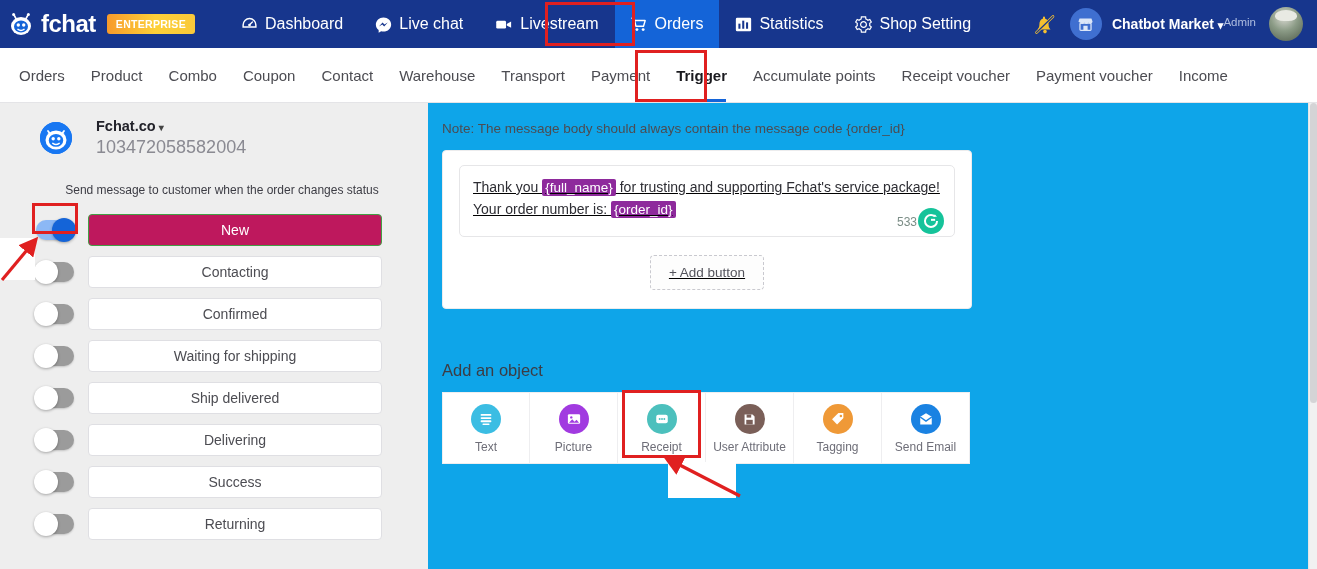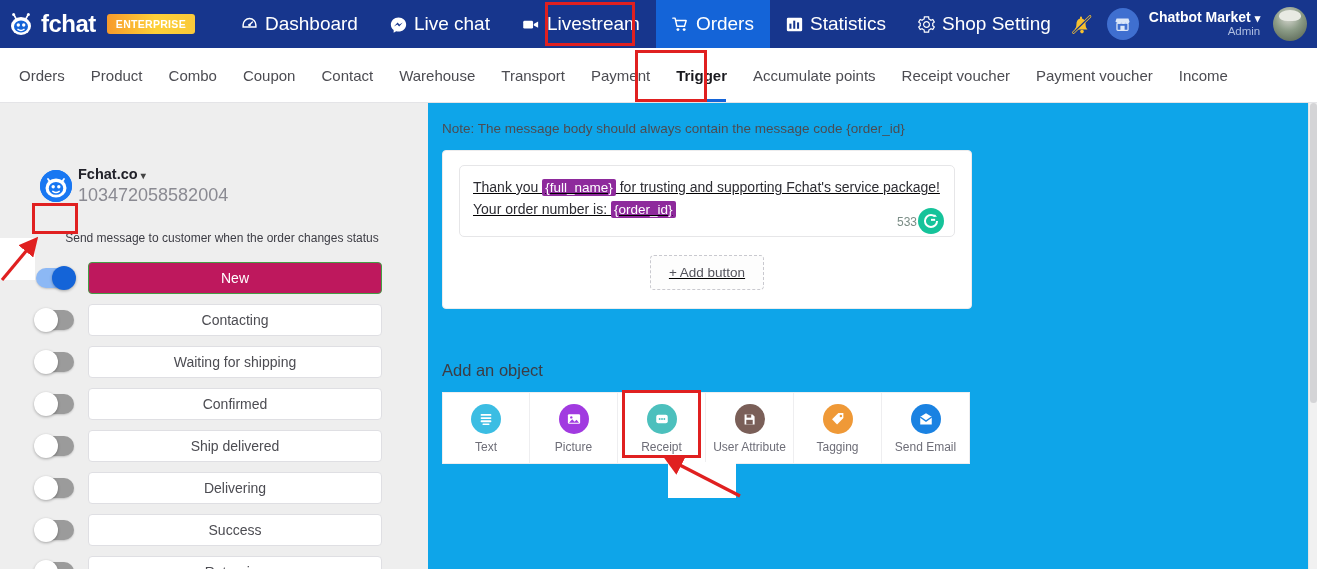--- a/index.html
+++ b/index.html
@@ -28,37 +28,37 @@
   }
   .badge-enterprise {
     background: linear-gradient(90deg,#f79a2b 0%, #fdd038 55%, #f9c93a 100%);
     color: #ffffff; font-size: 10.5px; font-weight: bold;
     padding: 4px 9px; border-radius: 3px; letter-spacing: 0.3px;
     margin-left: 4px;
   }
   .nav-items { display: flex; align-items: center; height: 48px; margin-left: 16px; }
   .nav-item {
     display: flex; align-items: center; gap: 7px;
-    color: #ffffff; font-size: 19px;
+    color: #ffffff; font-size: 16px;
     padding: 0 16px; height: 48px; cursor: pointer;
     white-space: nowrap;
   }
   .nav-item.active { background: #1464d8; }
   .nav-item .ni { display: inline-flex; align-items: center; }
 
   .topnav-right {
     margin-left: auto; display: flex; align-items: center; gap: 10px;
     padding-right: 4px;
   }
   .bell-wrap { width: 30px; height: 30px; display:flex; align-items:center; justify-content:center; cursor:pointer;}
   .shop-circle {
     width: 32px; height: 32px; border-radius: 50%;
     background: #3f6fd0; display: flex; align-items: center; justify-content: center;
   }
-  .user-block { display: flex; flex-direction: column; justify-content: center; line-height: 1.15; cursor: pointer; align-items: flex-end;}
+  .user-block { display: flex; justify-content: center; line-height: 1.15; cursor: pointer;}
   .user-name { color: #fff; font-size: 14px; font-weight: bold; white-space: nowrap; }
   .user-role { color: #aebde0; font-size: 11.5px; }
   .avatar {
     width: 34px; height: 34px; border-radius: 50%; margin-left: 3px;
     background: radial-gradient(circle at 45% 30%, #d9d9d2 0%, #8b9b86 45%, #4e5a4a 100%);
     overflow: hidden; position: relative; cursor: pointer;
   }
   .avatar::after {
     content:""; position:absolute; left:18%; top:8%; width:64%; height:34%;
     background:#e8eae3; border-radius:50% 50% 40% 40%;
@@ -81,21 +81,21 @@
   }
 
   
   .body-area { display: flex; height: calc(569px - 48px - 55px); }
 
   
   .sidebar {
     width: 428px; background: #eeeeee; padding: 14px 0 0 0;
     position: relative; overflow: hidden;
   }
-  .page-row { display: flex; align-items: center; gap: 6px; padding: 0 0 0 40px; margin-top: 48px; }
+  .page-row { display: flex; align-items: center; gap: 24px; padding: 0 0 0 40px; }
   .page-avatar {
     width: 32px; height: 32px; border-radius: 50%; background: #1877f2;
     position: relative; flex: none;
   }
   .page-meta { line-height: 1.3; }
   .page-name { font-size: 14.5px; color: #22222a; font-weight: bold; }
   .page-name .caret { font-size: 10px; color: #444; margin-left: 3px; }
   .page-id { font-size: 18px; color: #8a8a92; }
   .sidebar-hint {
     text-align: center; font-size: 12px; color: #3c3c44;
@@ -345,27 +345,27 @@
       <div class="status-row">
         <span class="toggle">
             <span class="knob"></span>
           </span>
         <span class="status-btn">Contacting</span>
       </div>
       <div class="status-row">
         <span class="toggle">
             <span class="knob"></span>
           </span>
+        <span class="status-btn">Confirmed</span>
+      </div>
+      <div class="status-row">
+        <span class="toggle">
+            <span class="knob"></span>
+          </span>
         <span class="status-btn">Waiting for shipping</span>
-      </div>
-      <div class="status-row">
-        <span class="toggle">
-            <span class="knob"></span>
-          </span>
-        <span class="status-btn">Confirmed</span>
       </div>
       <div class="status-row">
         <span class="toggle">
             <span class="knob"></span>
           </span>
         <span class="status-btn">Ship delivered</span>
       </div>
       <div class="status-row">
         <span class="toggle">
             <span class="knob"></span>

